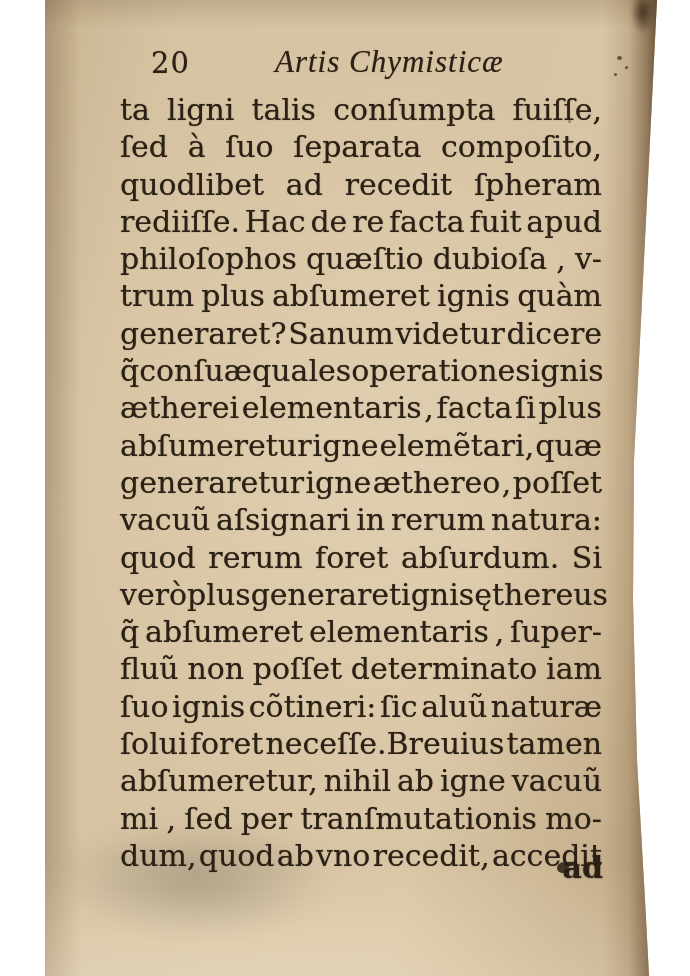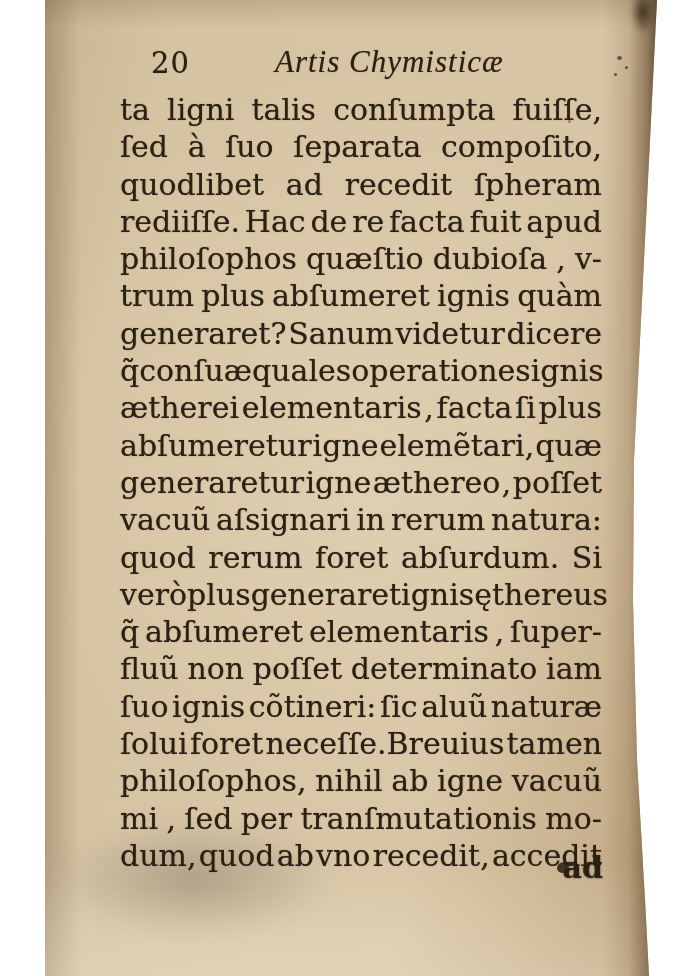--- a/index.html
+++ b/index.html
@@ -143,20 +143,20 @@
         <div class="text-line"><span>ætherei</span><span>elementaris</span><span>,</span><span>facta</span><span>ſi</span><span>plus</span></div>
         <div class="text-line"><span>abſumeretur</span><span>igne</span><span>elemẽtari,</span><span>quæ</span></div>
         <div class="text-line"><span>generaretur</span><span>igne</span><span>æthereo</span><span>,</span><span>poſſet</span></div>
         <div class="text-line"><span>vacuũ</span><span>aſsignari</span><span>in</span><span>rerum</span><span>natura:</span></div>
         <div class="text-line"><span>quod</span><span>rerum</span><span>foret</span><span>abſurdum.</span><span>Si</span></div>
         <div class="text-line"><span>verò</span><span>plus</span><span>generaret</span><span>ignis</span><span>ęthereus</span></div>
         <div class="text-line"><span>q̃</span><span>abſumeret</span><span>elementaris</span><span>,</span><span>ſuper-</span></div>
         <div class="text-line"><span>fluũ</span><span>non</span><span>poſſet</span><span>determinato</span><span>iam</span></div>
         <div class="text-line"><span>ſuo</span><span>ignis</span><span>cõtineri:</span><span>ſic</span><span>aluũ</span><span>naturæ</span></div>
         <div class="text-line"><span>ſolui</span><span>foret</span><span>neceſſe.Breuius</span><span>tamen</span></div>
-        <div class="text-line"><span>philoſophos,</span><span>nihil</span><span>ab</span><span>igne</span><span>vacuũ</span></div>
+        <div class="text-line"><span>abſumeretur,</span><span>nihil</span><span>ab</span><span>igne</span><span>vacuũ</span></div>
         <div class="text-line"><span>mi</span><span>,</span><span>ſed</span><span>per</span><span>tranſmutationis</span><span>mo-</span></div>
         <div class="text-line"><span>dum,</span><span>quod</span><span>ab</span><span>vno</span><span>recedit,</span><span>accedit</span></div>
       </div>
 
     <div class="catchword">ad</div>
   </div>
 </div>
 
 </body></html>

